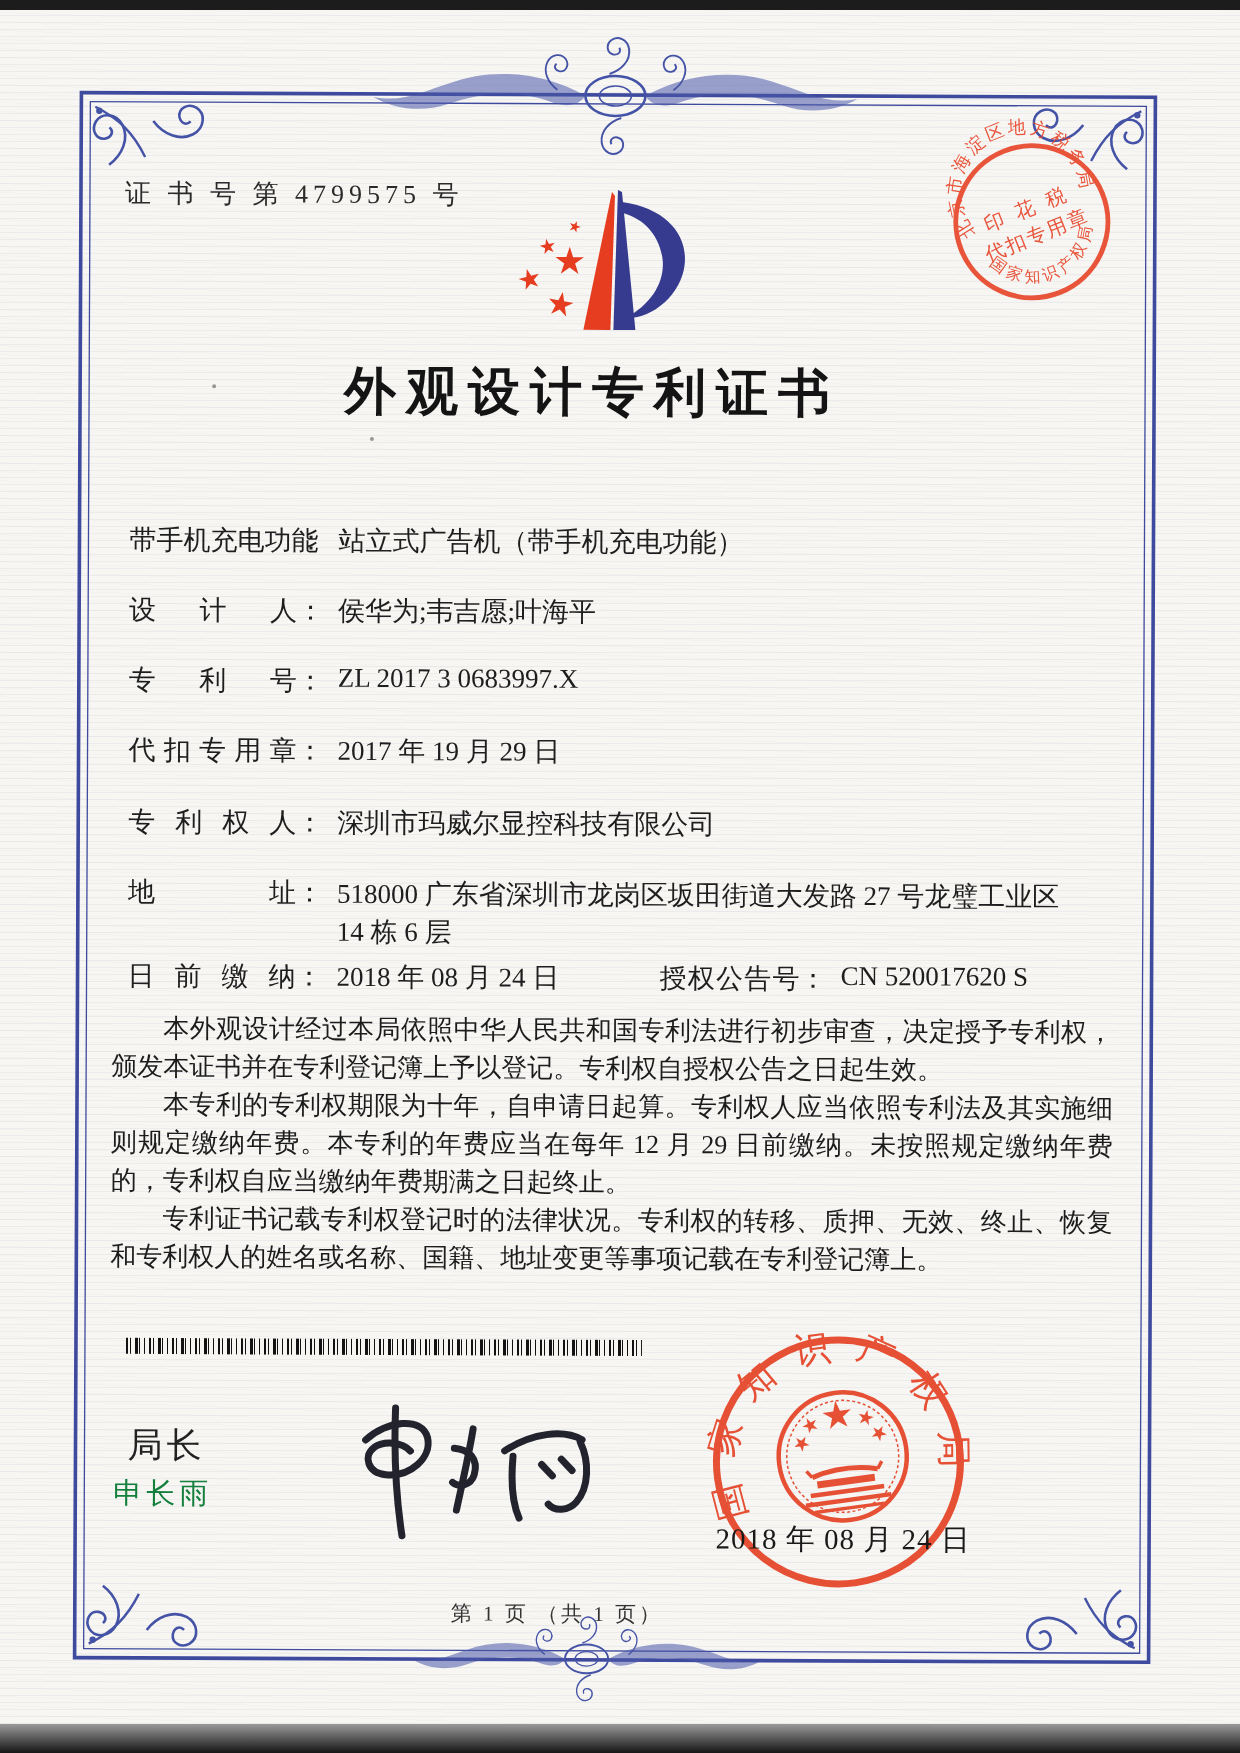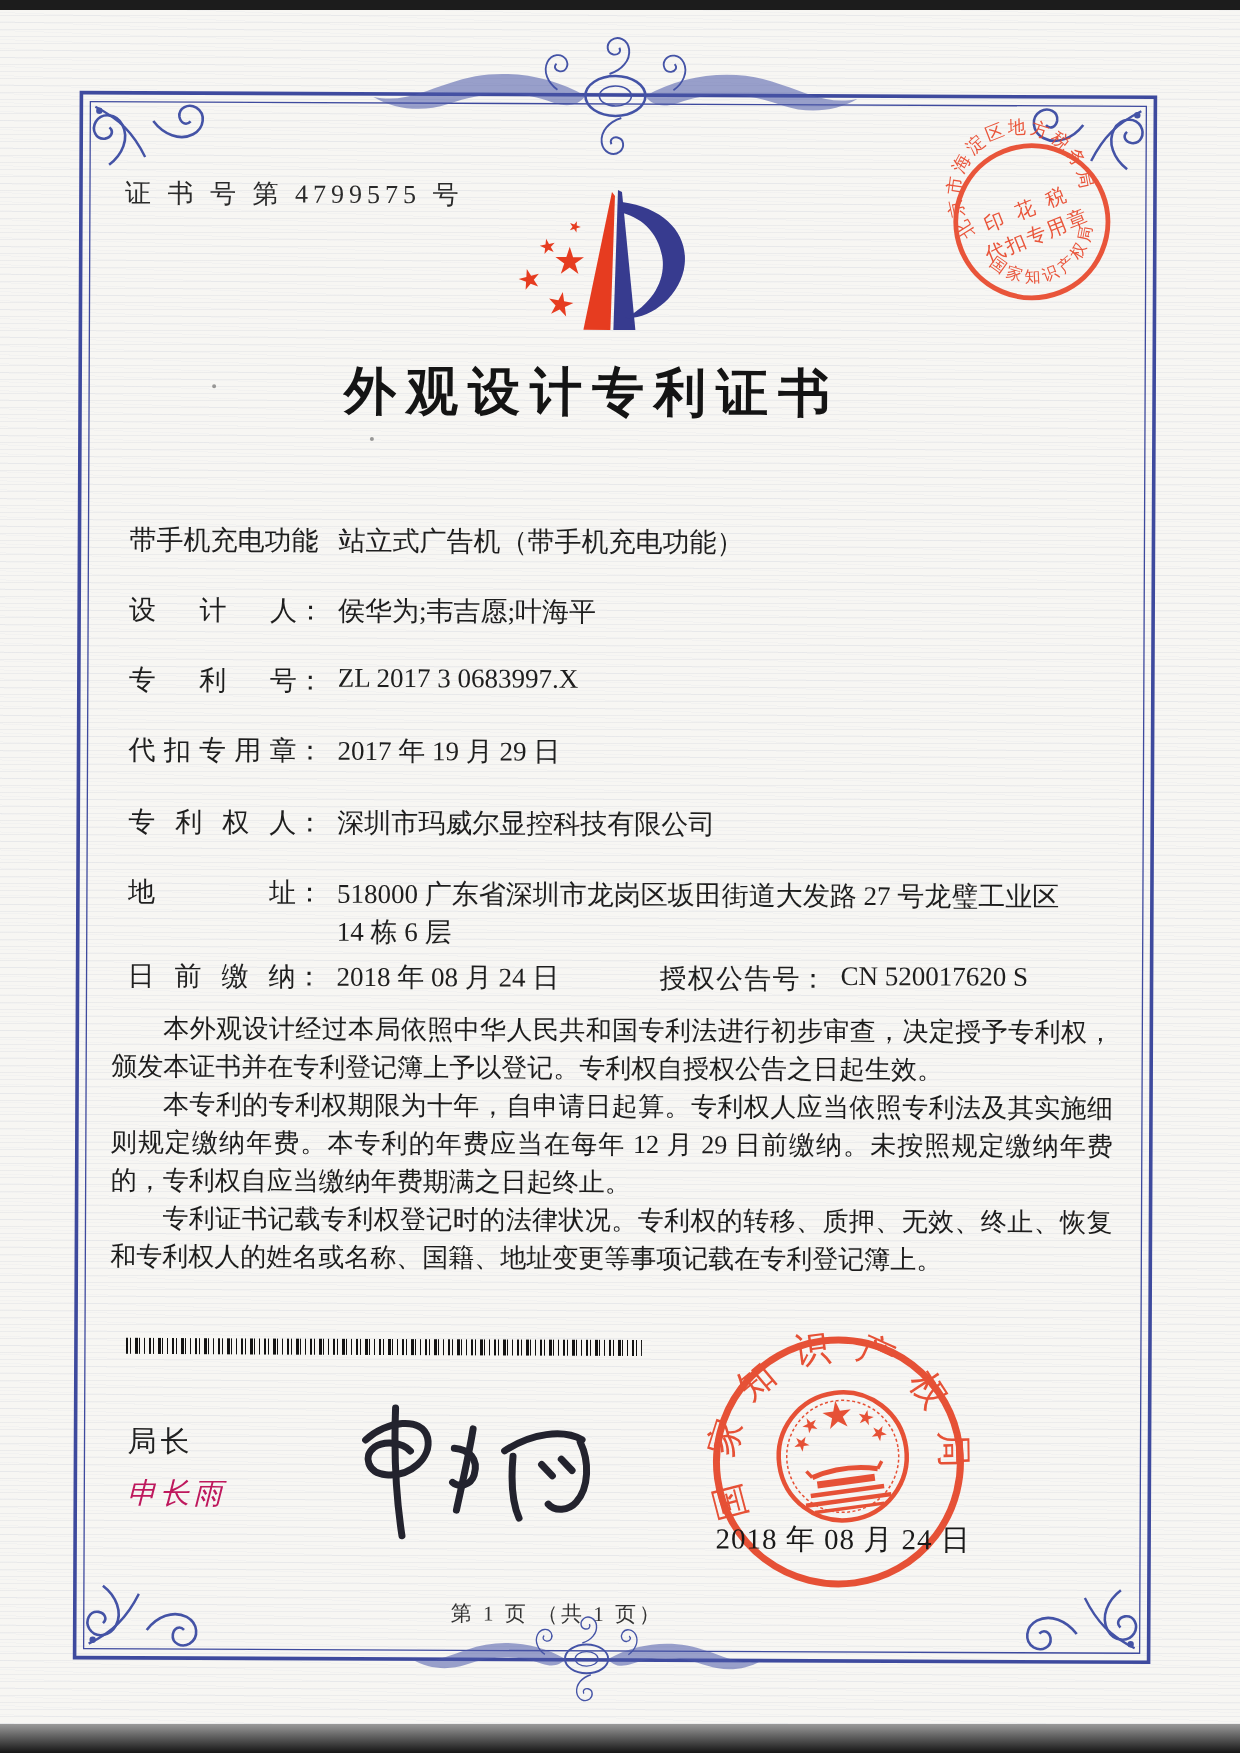--- a/index.html
+++ b/index.html
@@ -36,22 +36,22 @@
   .row-grant{top:960px;}
   .grant-no{left:660px;top:960px;font-size:27px;white-space:nowrap;}
   .grant-no .flabel{width:140px;}
   .paragraphs{left:112px;top:1012px;width:1002px;font-size:26px;line-height:38px;text-align:justify;color:#1c1c1c;}
   .paragraphs p{margin:0;text-indent:2em;}
   .barcode{left:128px;top:1340px;width:516px;height:16px;
     background:repeating-linear-gradient(90deg,
       #121212 0 2px,#f6f5f2 2px 4px,#121212 4px 5px,#f6f5f2 5px 9px,
       #121212 9px 12px,#f6f5f2 12px 13px,#121212 13px 14px,#f6f5f2 14px 18px,
       #121212 18px 19px,#f6f5f2 19px 23px);}
-  .director-title{left:130px;top:1424px;font-size:29px;letter-spacing:4px;color:#222;}
-  .director-name{left:130px;top:1476px;font-size:29px;letter-spacing:4px;color:#be185d;font-style:italic;}
+  .director-title{left:130px;top:1424px;font-size:35px;letter-spacing:4px;color:#222;}
+  .director-name{left:116px;top:1476px;font-size:29px;letter-spacing:4px;color:#15803d;}
   .seal-date{left:700px;top:1519px;width:292px;text-align:center;font-size:29px;letter-spacing:1px;color:#191919;z-index:6;}
   .page-footer{left:60px;top:1600px;width:1000px;text-align:center;font-size:21px;letter-spacing:3px;color:#333;}
   .speck{width:4px;height:4px;border-radius:50%;background:#5a5a5a;opacity:.6;}
   svg{overflow:visible;}
 </style>
 </head>
 <body>
 
 <div class="scan-band-top"></div>
 <div class="scan-band-bottom"></div>

